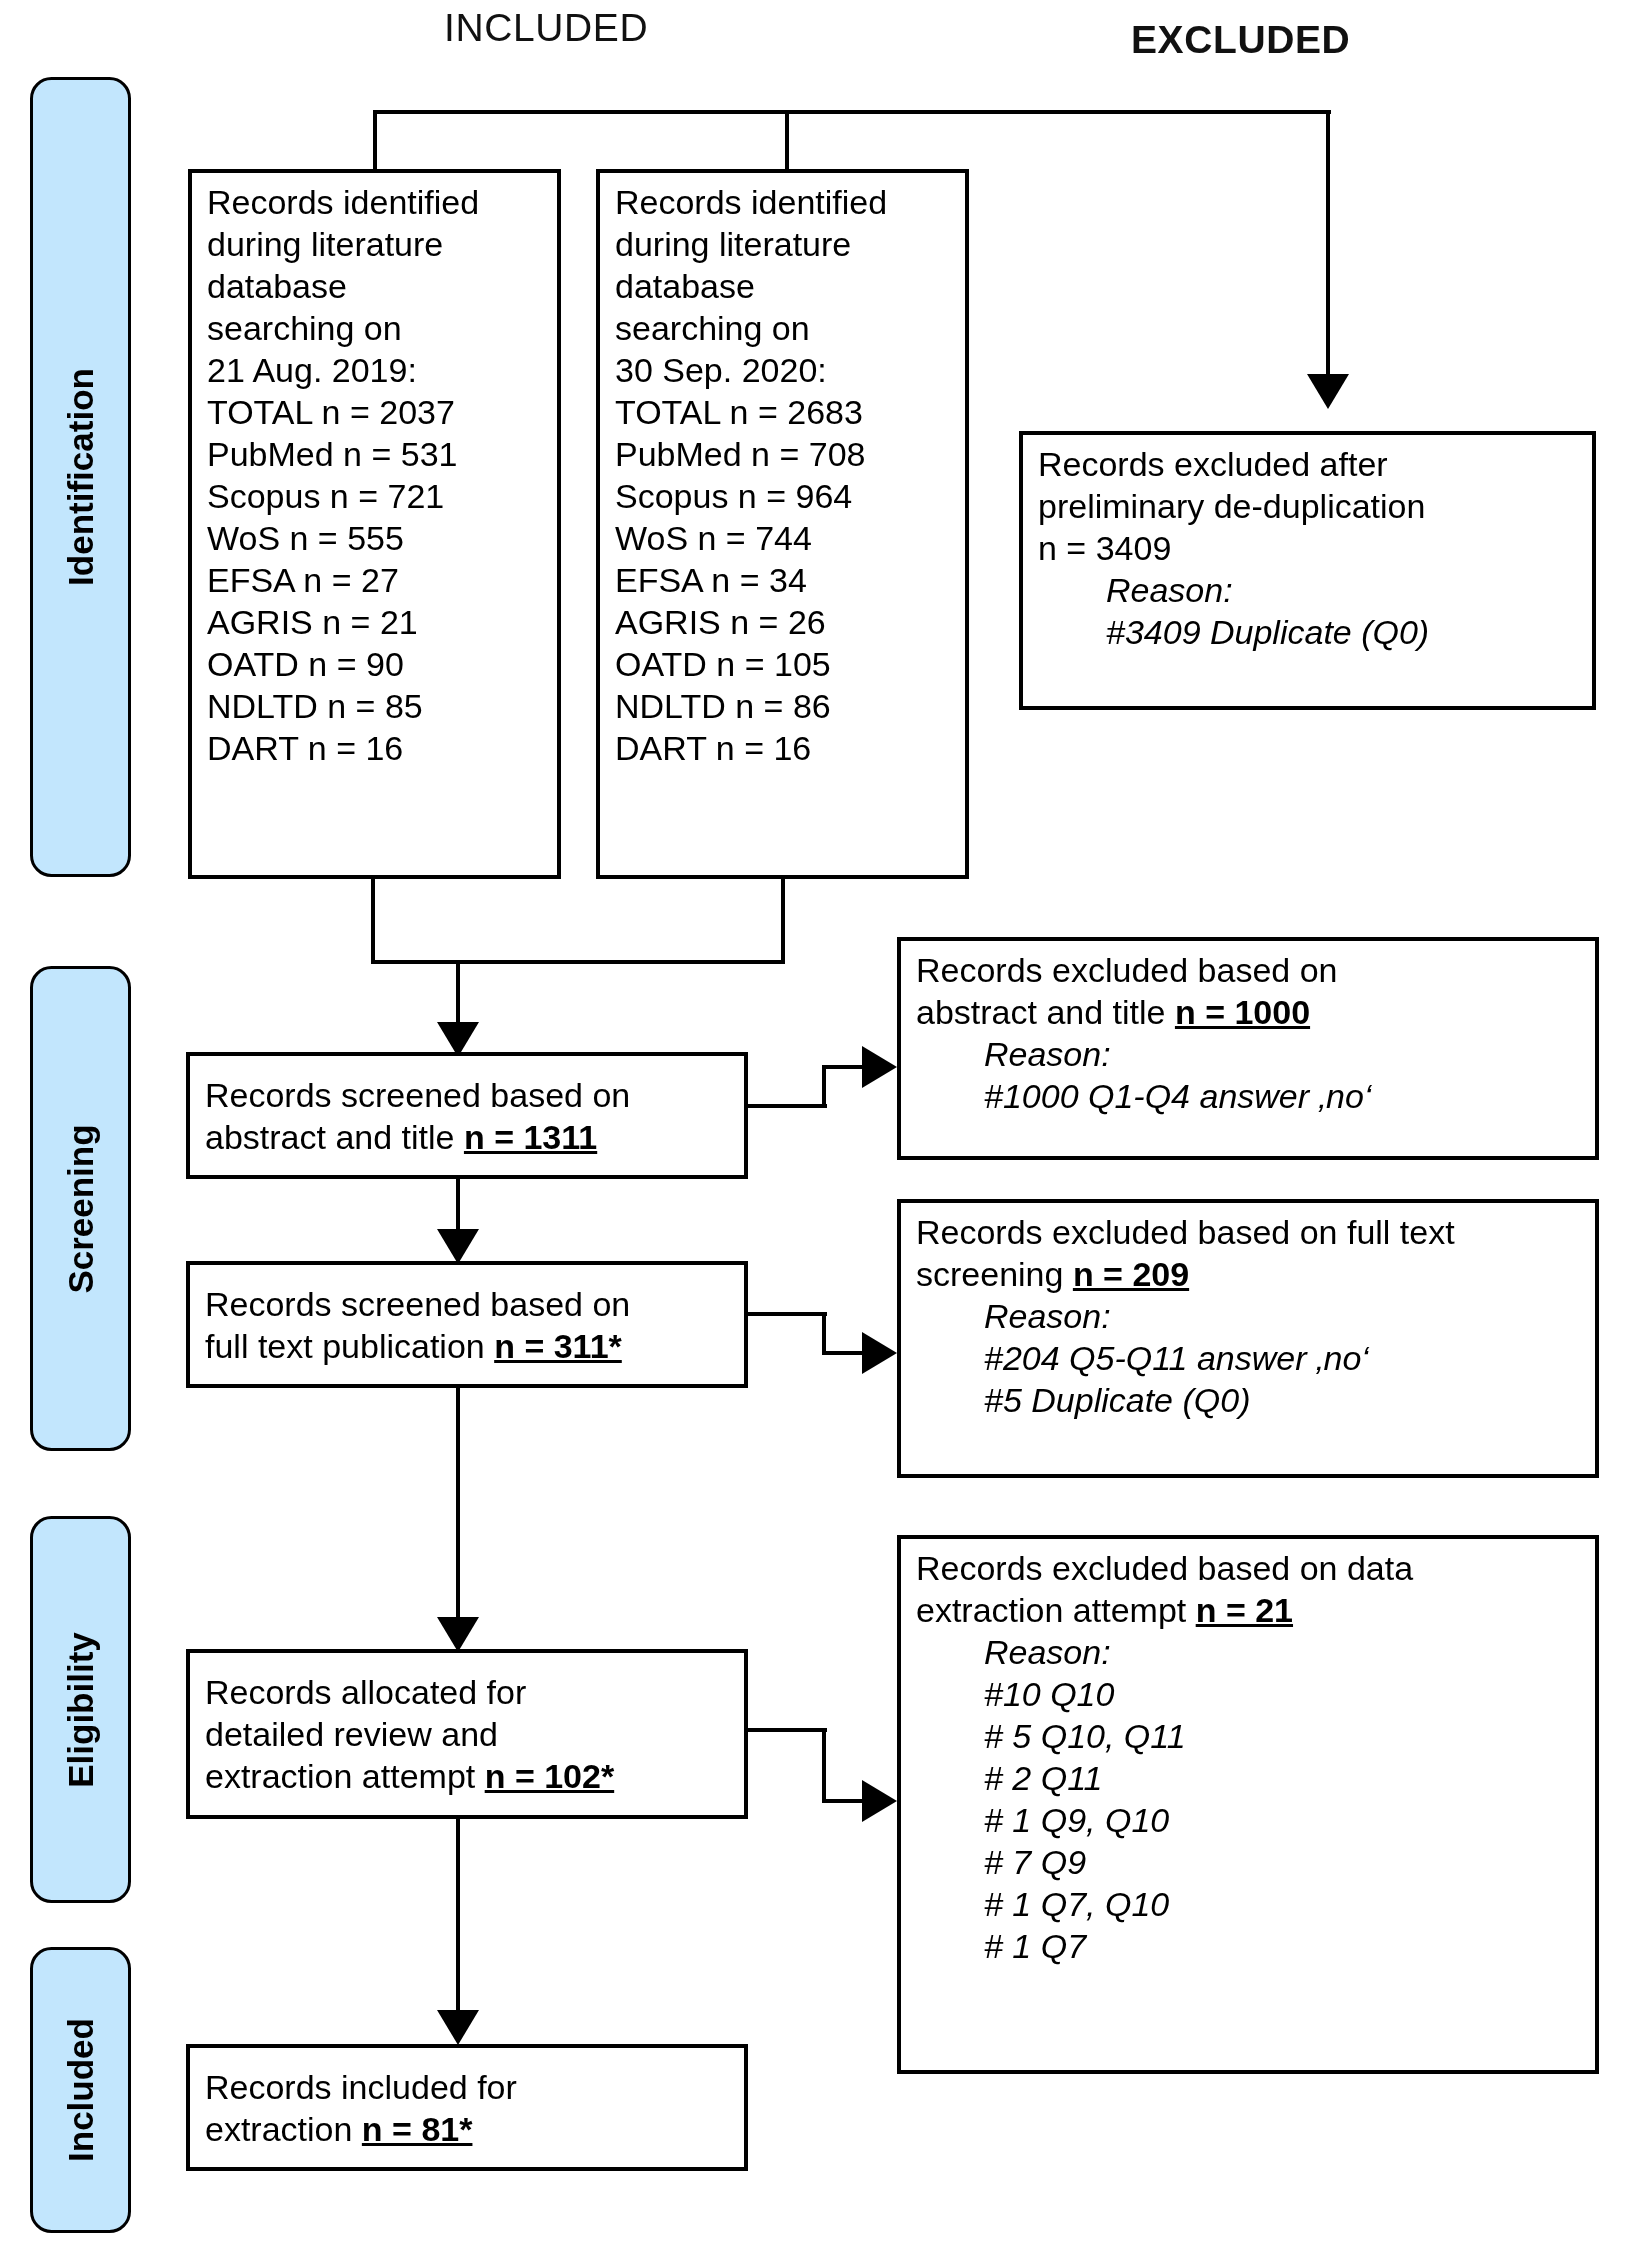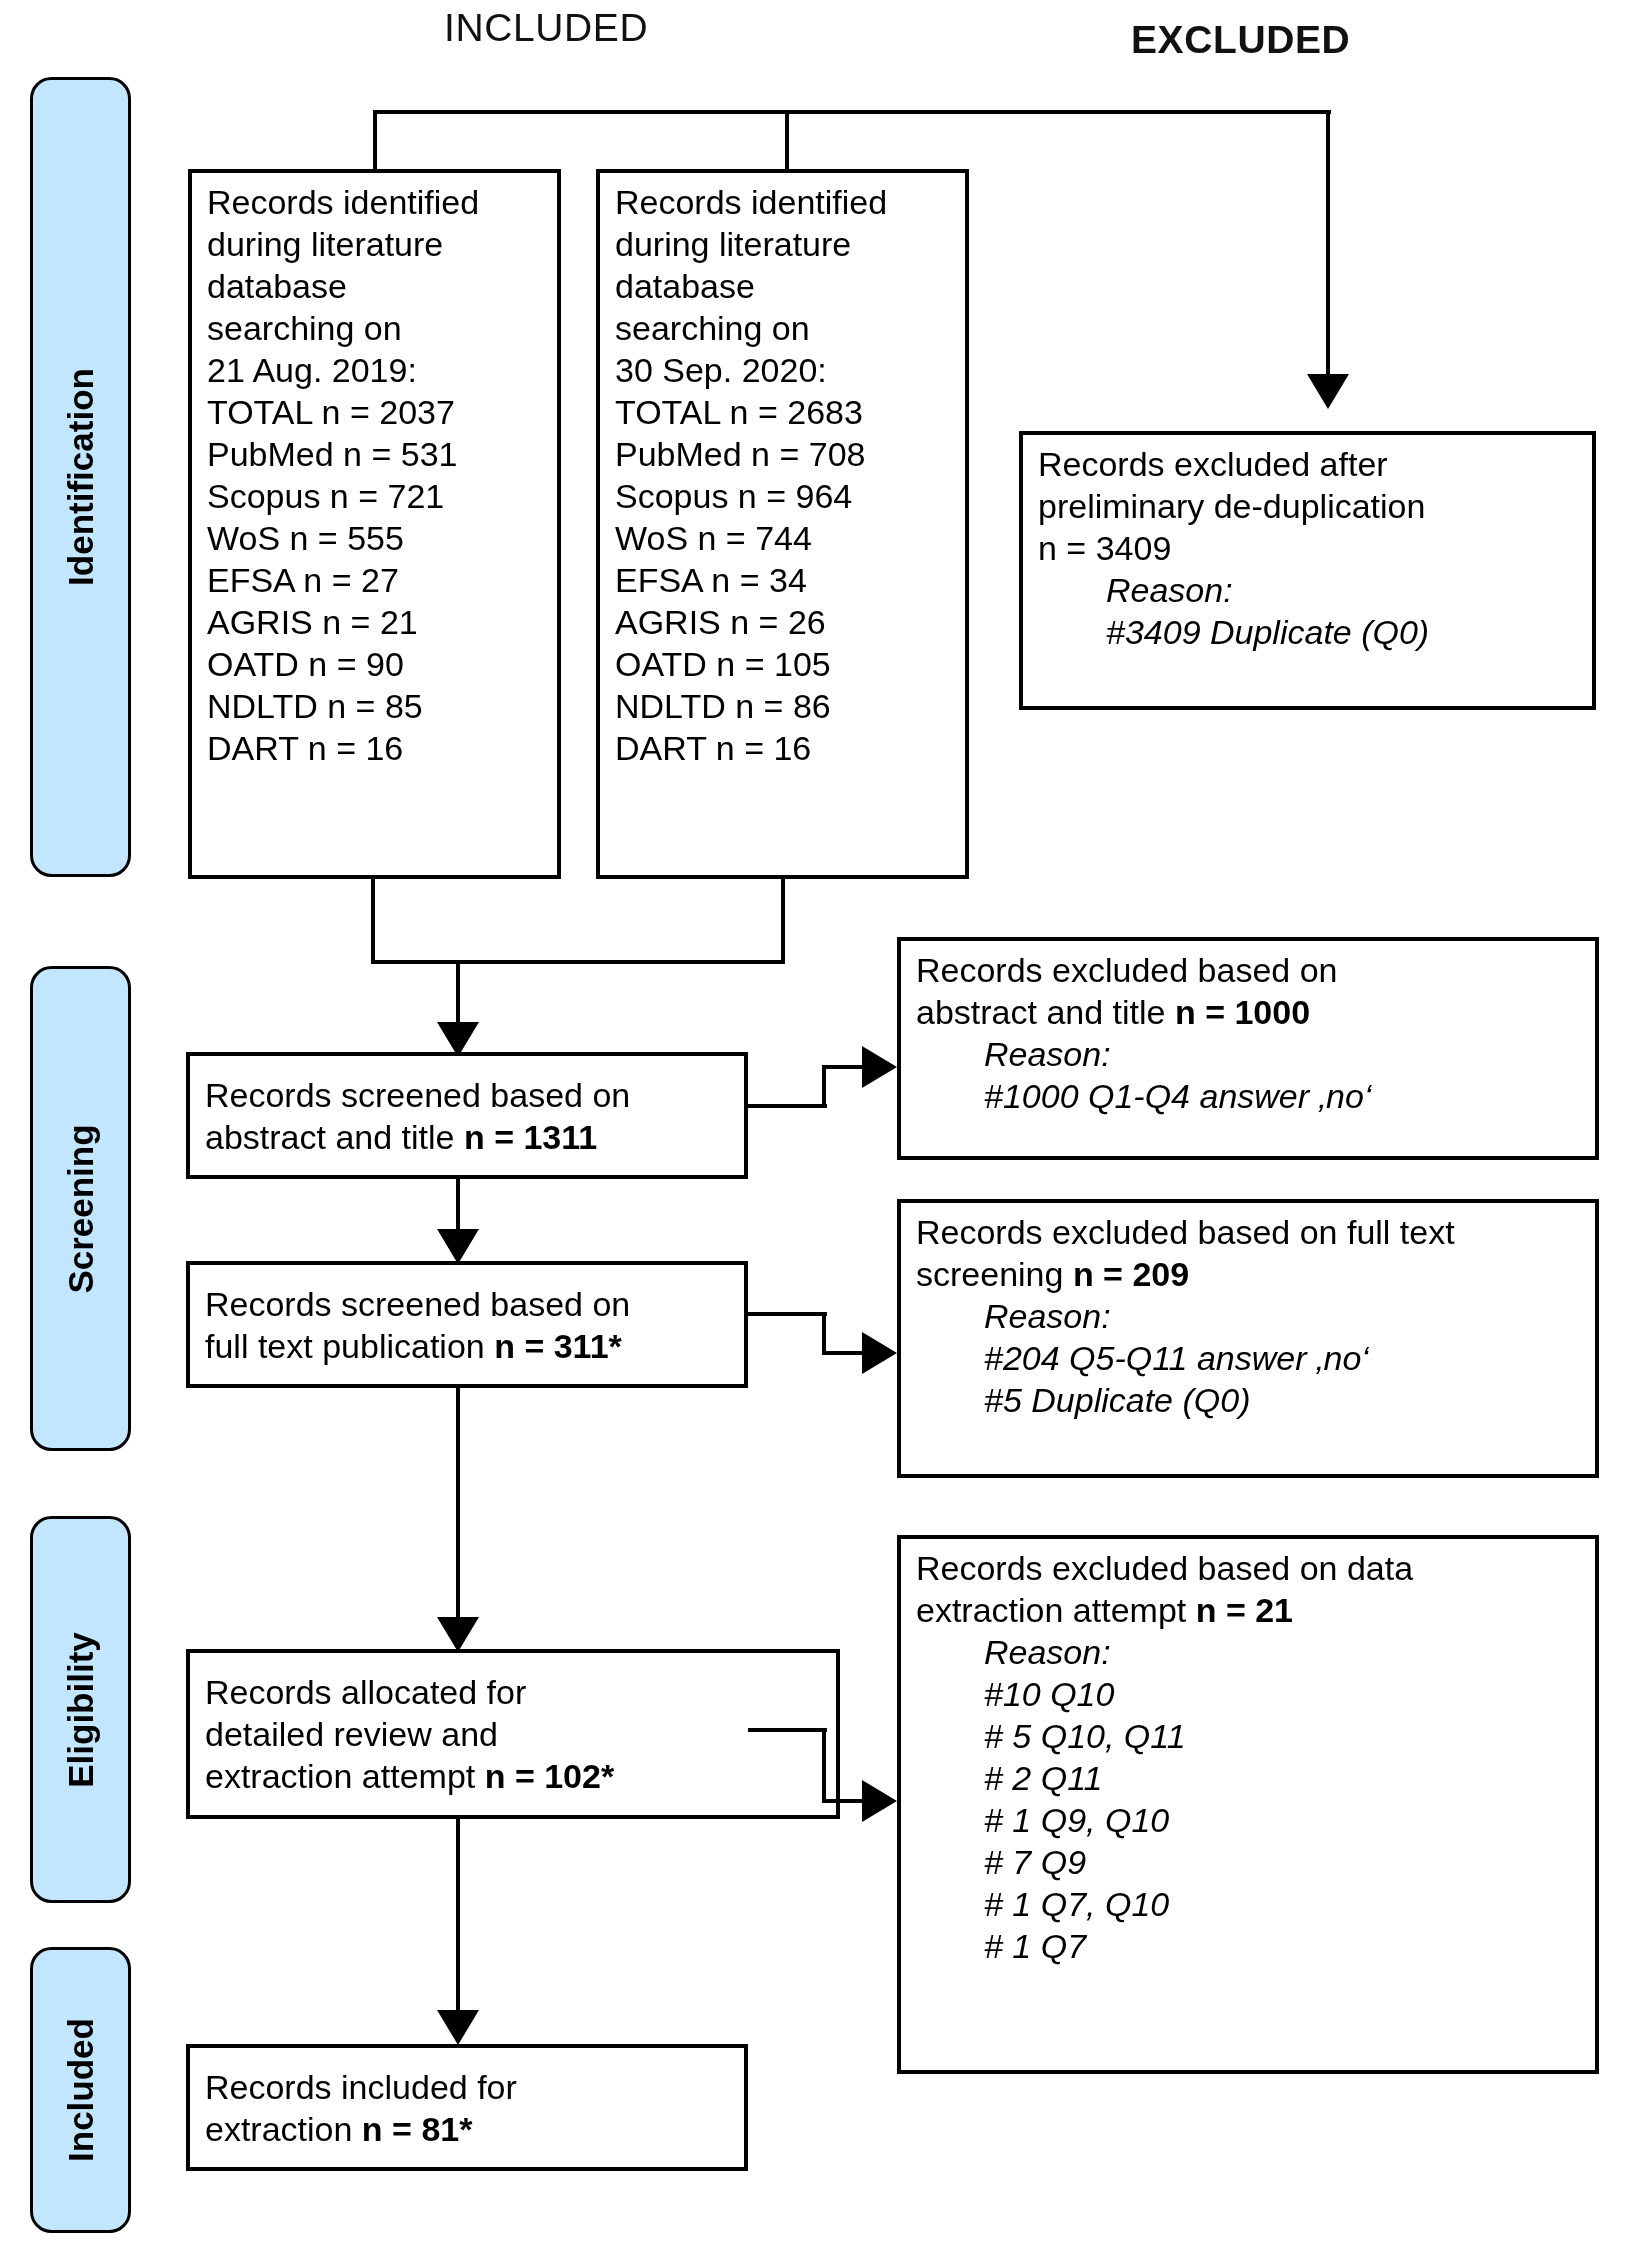--- a/index.html
+++ b/index.html
@@ -27,21 +27,21 @@
 
   
   .box{
     position:absolute;background:#ffffff;border:4.4px solid #000;
     box-sizing:border-box;padding:9px 12.7px 6.3px 15px;
   }
   .box p{margin:0;font-size:34px;line-height:1.235;color:#000;white-space:pre-wrap;}
   .box p.b{font-weight:normal;}
   .box p.it{font-style:italic;}
   .ind{display:inline-block;width:68px;}
-  b{font-weight:bold;}
+  b{font-weight:bold;text-decoration:underline;}
 
   
   .ln{position:absolute;background:#000;}
   .ln.h{height:4.4px;}
   .ln.v{width:4.4px;}
   .arrow-d{
     position:absolute;width:0;height:0;
     border-left:21px solid transparent;border-right:21px solid transparent;
     border-top:35px solid #000;
   }
@@ -163,21 +163,21 @@
     <p>Records excluded based on full text</p>
     <p><span>screening </span><b>n = 209</b></p>
     <p class="it"><span class="ind"></span><span>Reason:</span></p>
     <p class="it"><span class="ind"></span><span>#204 Q5-Q11 answer ‚no‘</span></p>
     <p class="it"><span class="ind"></span><span>#5 Duplicate (Q0)</span></p>
   </div>
 
   <div class="ln v" style="left:456px;top:1388px;height:234px;"></div>
   <div class="arrow-d" style="left:437px;top:1617px;"></div>
 
-  <div class="box" style="left:186px;top:1649px;width:654px;height:170px;display:flex;flex-direction:column;justify-content:center;">
+  <div class="box" style="left:186px;top:1649px;width:562px;height:170px;display:flex;flex-direction:column;justify-content:center;">
     <p>Records allocated for</p>
     <p>detailed review and</p>
     <p><span>extraction attempt </span><b>n = 102*</b></p>
   </div>
 
   <div class="ln h" style="left:748px;top:1728px;width:79px;"></div>
   <div class="ln v" style="left:822px;top:1728px;height:75px;"></div>
   <div class="ln h" style="left:822px;top:1799px;width:51px;"></div>
   <div class="arrow-r" style="left:862px;top:1780px;"></div>
 

